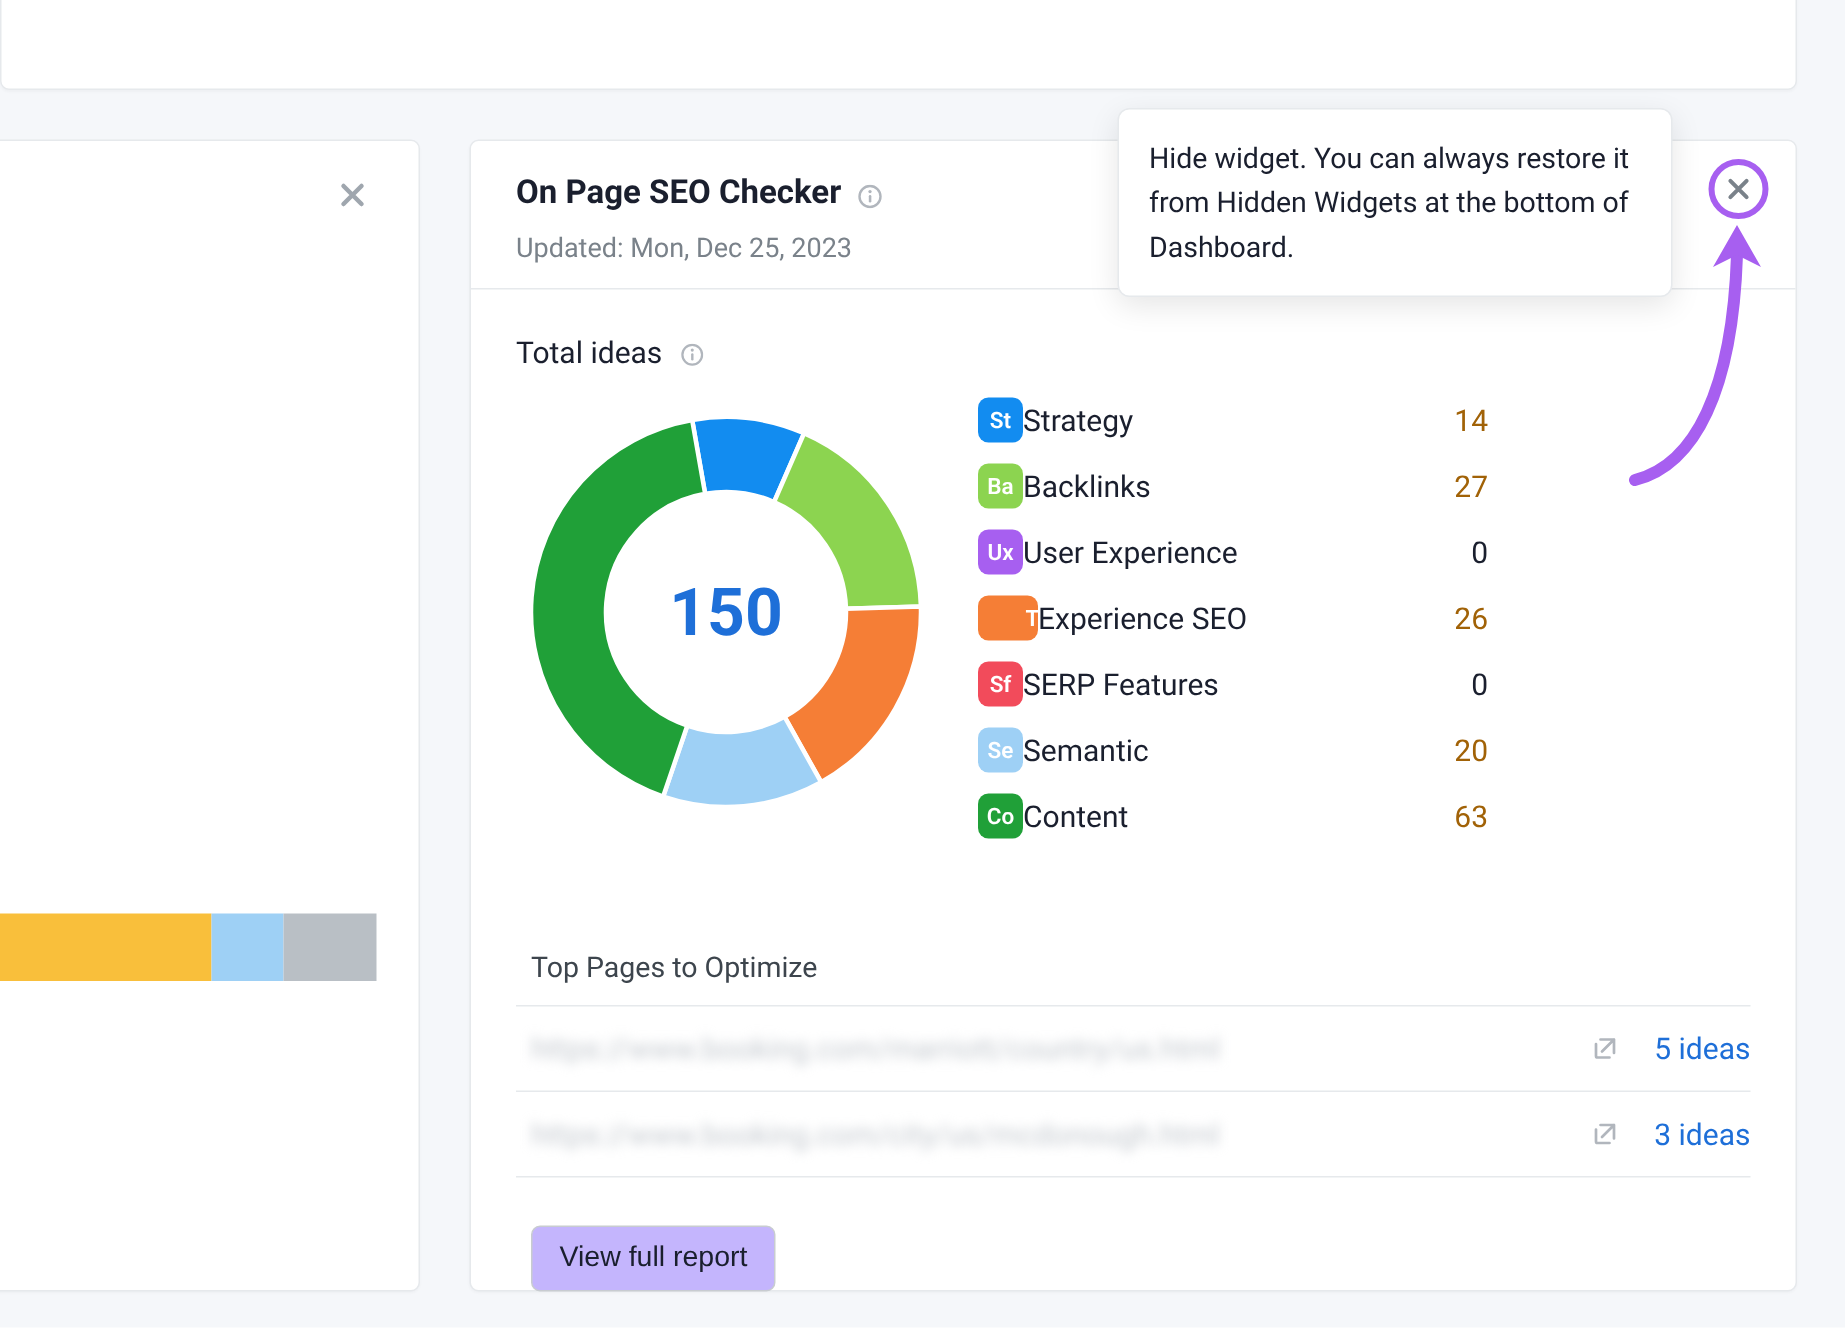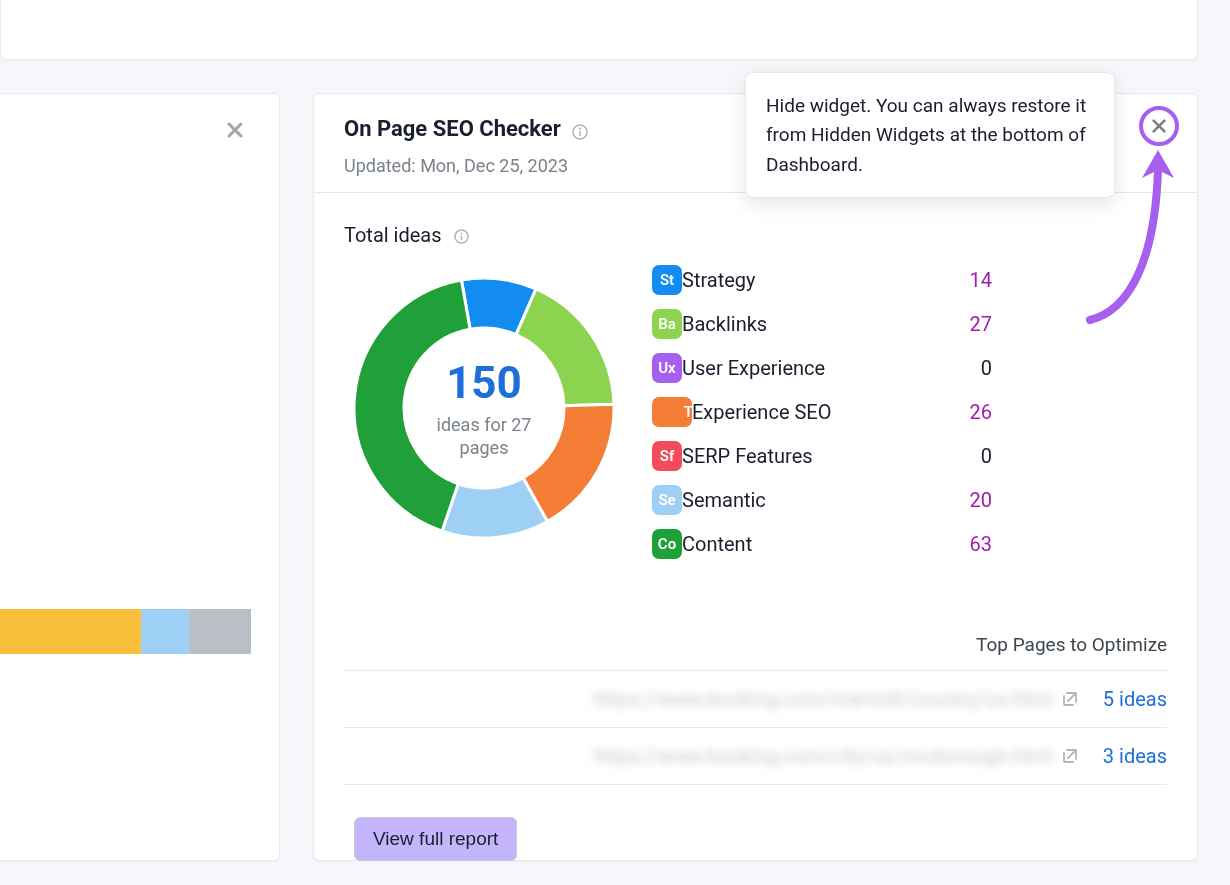--- a/index.html
+++ b/index.html
@@ -196,28 +196,27 @@
     color: #fff;
     font-size: 15px;
     font-weight: 600;
     display: flex;
     align-items: center;
     justify-content: center;
     flex: 0 0 30px;
   }
   .legend-name { flex: 1; color: #1a1f2e; }
   .legend-val  { font-size: 20px; text-align: right; min-width: 40px; }
-  .legend-val.link { color: #a21caf; }
+  .legend-val.link { color: #a16207; }
   .legend-val.zero { color: #1a1f2e; }
 
   
   .top-pages {
     margin-top: 44px;
     padding: 0 30px;
-    text-align: right;
   }
   .top-pages-title {
     font-size: 19px;
     color: #3d454d;
     padding: 6px 0 14px 10px;
     border-bottom: 1px solid #e6e9ec;
   }
   .page-row {
     display: flex;
     align-items: center;
@@ -312,21 +311,20 @@
       <div class="donut-wrap">
         <svg id="donut-svg" width="280" height="280" viewBox="0 0 280 280">
             <path d="M 117.42573690329905 11.974992108412948 A 130 130 0 0 1 192.04537423239634 20.872845156908852 L 172.02792260455158 66.69098163502083 A 80 80 0 0 0 126.10814578664558 61.215379759023364 Z" fill="#128cf0" stroke="#fff" stroke-width="3"></path>
             <path d="M 192.04537423239634 20.872845156908852 A 130 130 0 0 1 269.94931495524605 136.37018696593603 L 219.96880920322835 137.7662689021145 A 80 80 0 0 0 172.02792260455158 66.69098163502083 Z" fill="#8cd450" stroke="#fff" stroke-width="3"></path>
             <path d="M 269.94931495524605 136.37018696593603 A 130 130 0 0 1 203.42175568803526 253.47987004507524 L 179.02877273109863 209.83376618158476 A 80 80 0 0 0 219.96880920322835 137.7662689021145 Z" fill="#f57e36" stroke="#fff" stroke-width="3"></path>
             <path d="M 203.42175568803526 253.47987004507524 A 130 130 0 0 1 98.10545962003357 263.0644038150405 L 114.21874438155912 215.73194080925572 A 80 80 0 0 0 179.02877273109863 209.83376618158476 Z" fill="#9ed0f5" stroke="#fff" stroke-width="3"></path>
             <path d="M 98.10545962003357 263.0644038150405 A 130 130 0 0 1 117.42573690329905 11.974992108412948 L 126.10814578664558 61.215379759023364 A 80 80 0 0 0 114.21874438155912 215.73194080925572 Z" fill="#20a038" stroke="#fff" stroke-width="3"></path>
           </svg>
         <div class="donut-center">
           <div class="donut-number">150</div>
-          <div class="donut-sub">ideas for 27 pages</div>
         </div>
       </div>
       <div class="legend" id="legend">
           <div class="legend-row">
             <div class="badge" style="background: rgb(18, 140, 240);">St</div>
             <div class="legend-name">Strategy</div>
             <div class="legend-val link">14</div>
           </div>
           <div class="legend-row">
             <div class="badge" style="background: rgb(140, 212, 80);">Ba</div>

